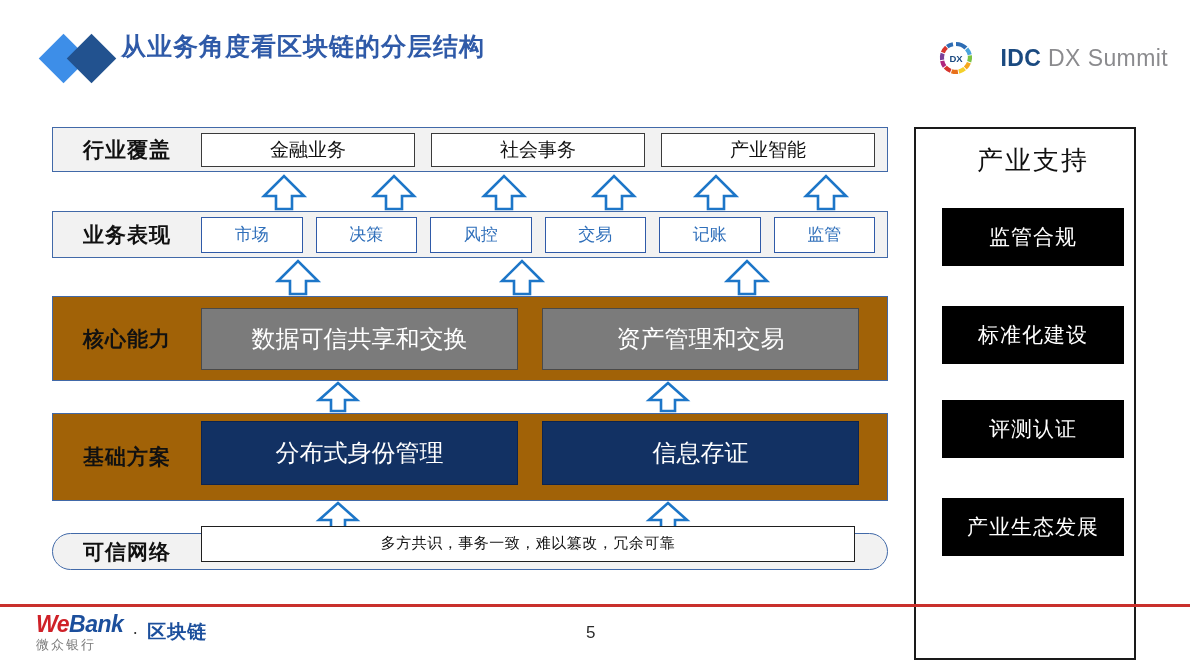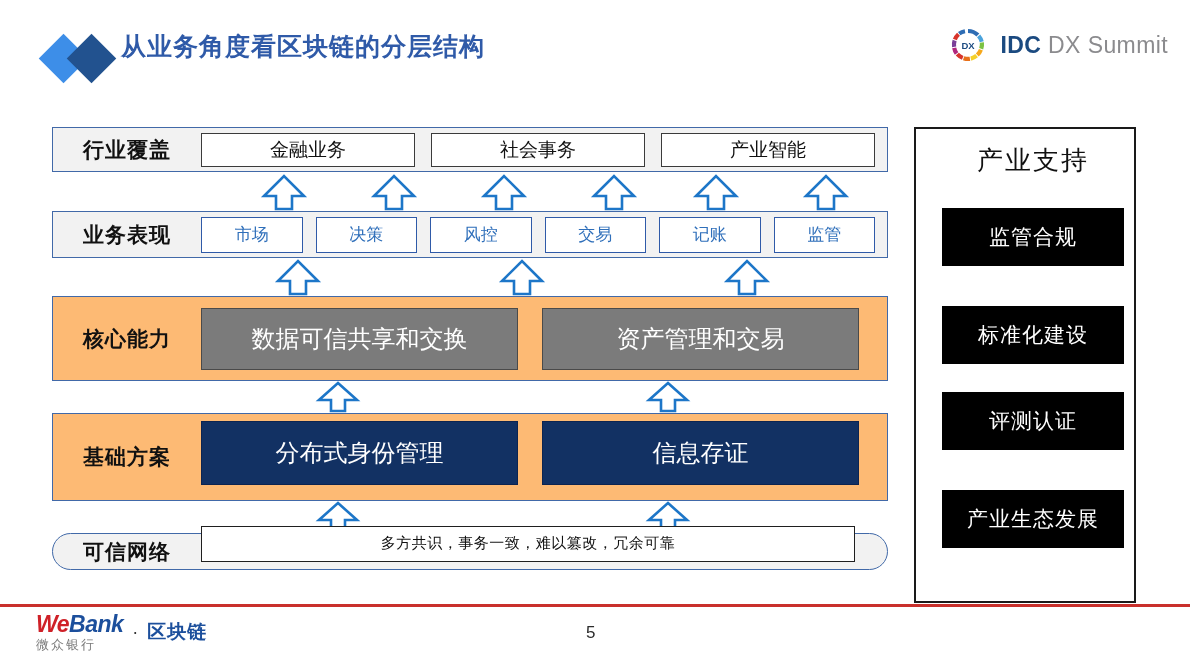--- a/index.html
+++ b/index.html
@@ -17,33 +17,33 @@
   .dia.light { left: 2px; top: 7px; background: #3d8ee8; }
   .dia.dark  { left: 30px; top: 7px; background: #22528f; }
 
   .slide-title {
     position: absolute; left: 113px; top: 30px;
     font-size: 25px; font-weight: bold; color: #2f5aa8;
     letter-spacing: 1px; white-space: nowrap; margin-left: 8px;
   }
 
   
-  .idc-logo { position: absolute; right: 22px; top: 28px; display: flex; align-items: center; gap: 16px; }
+  .idc-logo { position: absolute; right: 22px; top: 41px; display: flex; align-items: center; gap: 28px; }
   .idc-ring { width: 34px; height: 34px; position: relative; }
   .idc-text { font-size: 23px; font-weight: bold; color: #1b4a80; letter-spacing: .4px; }
   .idc-text .gray { color: #8b8b8e; font-weight: normal; }
 
   
   .layer-stack { position: absolute; left: 52px; top: 127px; width: 836px; }
   .layer-row {
     position: relative; border: 1px solid #4169a8;
     display: flex; align-items: center;
   }
   .layer-row.shaded { background: #f2f2f2; }
-  .layer-row.plain  { background: #fdba74; }
+  .layer-row.plain  { background: #a16207; }
   .row-label {
     width: 148px; flex: 0 0 148px; text-align: center;
     font-size: 21px; font-weight: bold; color: #111; letter-spacing: 1px;
   }
   .row-boxes { flex: 1 1 auto; display: flex; align-items: center; height: 100%; }
 
   .box {
     display: flex; align-items: center; justify-content: center;
     text-align: center; white-space: nowrap;
   }
@@ -85,35 +85,35 @@
     background: #fff; border: 1px solid #1f1f1f;
     font-size: 15px; color: #111; letter-spacing: .5px;
   }
 
   
   .arrow-band { position: relative; width: 100%; }
 
   
   .support-panel {
     position: absolute; left: 914px; top: 127px;
-    width: 222px; height: 476px;
+    width: 222px; height: 533px;
     background: #fff; border: 2px solid #1a1a1a;
     display: flex; flex-direction: column; align-items: center; padding-left: 16px;
   }
   .support-title {
     margin-top: 14px; font-size: 26px; color: #111; letter-spacing: 2px;
   }
   .support-box {
     width: 182px; height: 58px; background: #000; color: #fff;
     display: flex; align-items: center; justify-content: center;
     font-size: 21px; letter-spacing: 1px;
   }
   .support-box.b1 { margin-top: 30px; }
   .support-box.b2 { margin-top: 40px; }
-  .support-box.b3 { margin-top: 28px; }
+  .support-box.b3 { margin-top: 36px; }
   .support-box.b4 { margin-top: 40px; }
 
   
   .footer-rule {
     position: absolute; left: 0; top: 604px; width: 1190px; height: 3px; background: #c9302c;
   }
   .webank-logo { position: absolute; left: 36px; top: 613px; display: flex; align-items: flex-start; gap: 7px; }
   .wb-mark { display: flex; flex-direction: column; line-height: 1; }
   .wb-en { font-size: 23px; font-weight: bold; font-style: italic; letter-spacing: -.5px; }
   .wb-en .we { color: #cf2128; }

